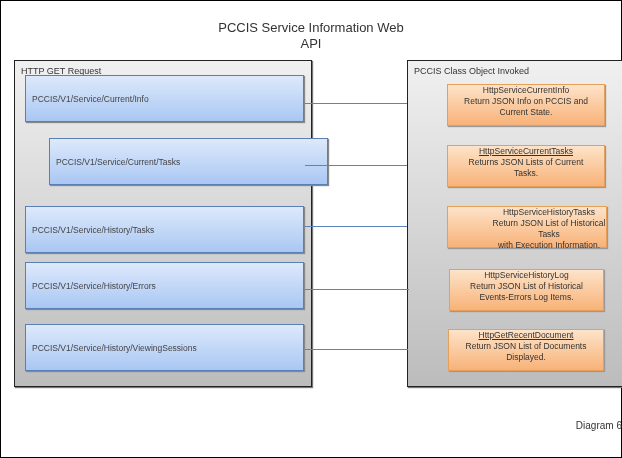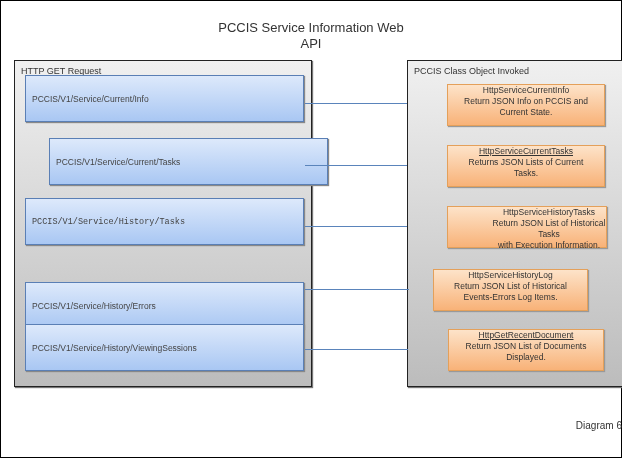--- a/index.html
+++ b/index.html
@@ -30,24 +30,24 @@
 </div>
 
 <div class="panel" style="left:14px;top:60px;width:296px;height:325px;">
   <div class="panel-label">HTTP GET Request</div>
   <div class="req" style="top:14px;">
       <span>PCCIS/V1/Service/Current/Info</span>
     </div>
   <div class="req" style="top:77px;margin-left:24px;">
       <span>PCCIS/V1/Service/Current/Tasks</span>
     </div>
-  <div class="req" style="top:137px;font-family:Liberation Mono, monospace;">
+  <div class="req" style="top:145px;">
       <span>PCCIS/V1/Service/History/Tasks</span>
     </div>
-  <div class="req" style="top:201px;margin-top:20px;">
+  <div class="req" style="top:201px;">
       <span>PCCIS/V1/Service/History/Errors</span>
     </div>
   <div class="req" style="top:263px;">
       <span>PCCIS/V1/Service/History/ViewingSessions</span>
     </div>
 </div>
 
 <div class="panel" style="left:368px;top:60px;width:222px;height:325px;margin-left:39px;">
   <div class="panel-label">PCCIS Class Object Invoked</div>
   <div class="obj" style="left:39px;top:23px;width:158px;height:42px;">
@@ -58,21 +58,21 @@
   <div class="obj" style="left:39px;top:84px;width:158px;height:42px;">
     <div class="u">HttpServiceCurrentTasks</div>
     <div>Returns JSON Lists of Current</div>
     <div>Tasks.</div>
   </div>
   <div class="obj" style="left:39px;top:145px;width:160px;height:42px;padding-left:44px;">
     <div>HttpServiceHistoryTasks</div>
     <div>Return JSON List of Historical Tasks</div>
     <div>with Execution Information.</div>
   </div>
-  <div class="obj" style="left:25px;top:208px;width:155px;height:42px;">
+  <div class="obj" style="left:41px;top:208px;width:155px;height:42px;">
     <div>HttpServiceHistoryLog</div>
     <div>Return JSON List of Historical</div>
     <div>Events-Errors Log Items.</div>
   </div>
   <div class="obj" style="left:40px;top:268px;width:156px;height:42px;">
     <div class="u">HttpGetRecentDocument</div>
     <div>Return JSON List of Documents</div>
     <div>Displayed.</div>
   </div>
 </div>

